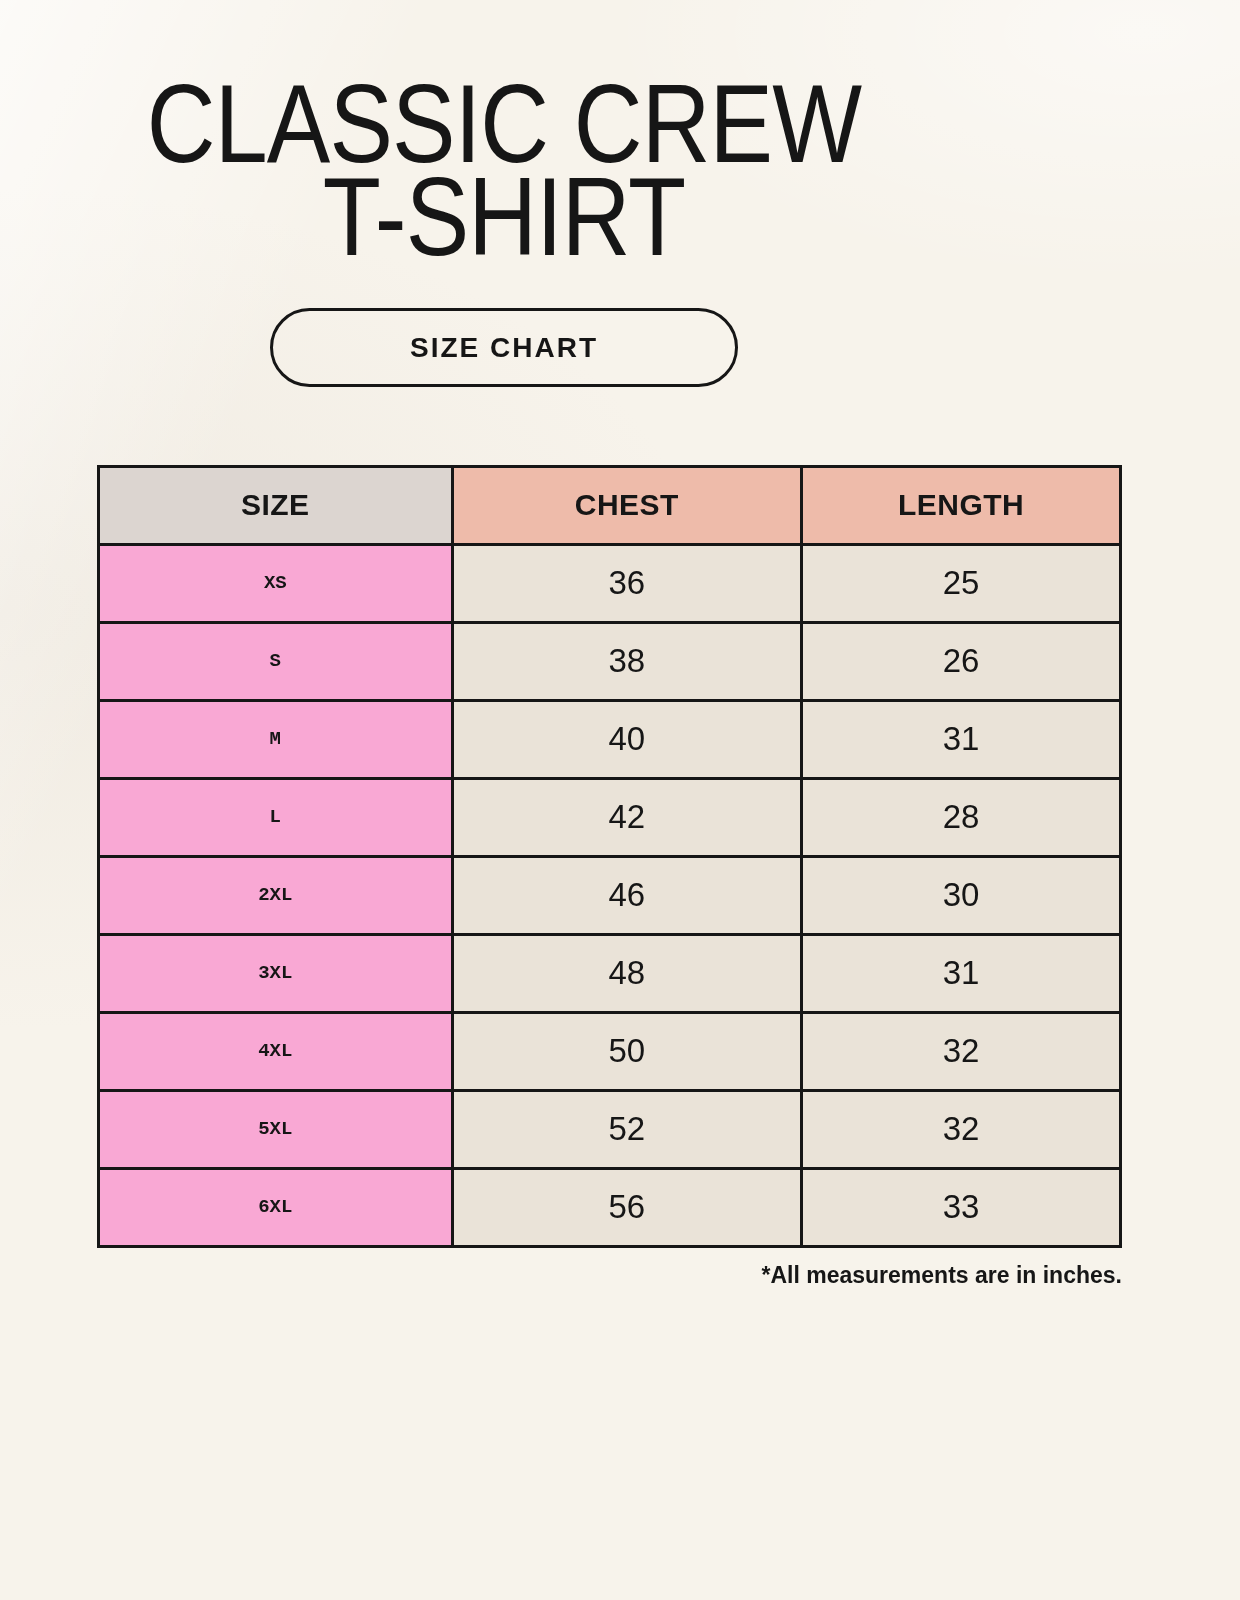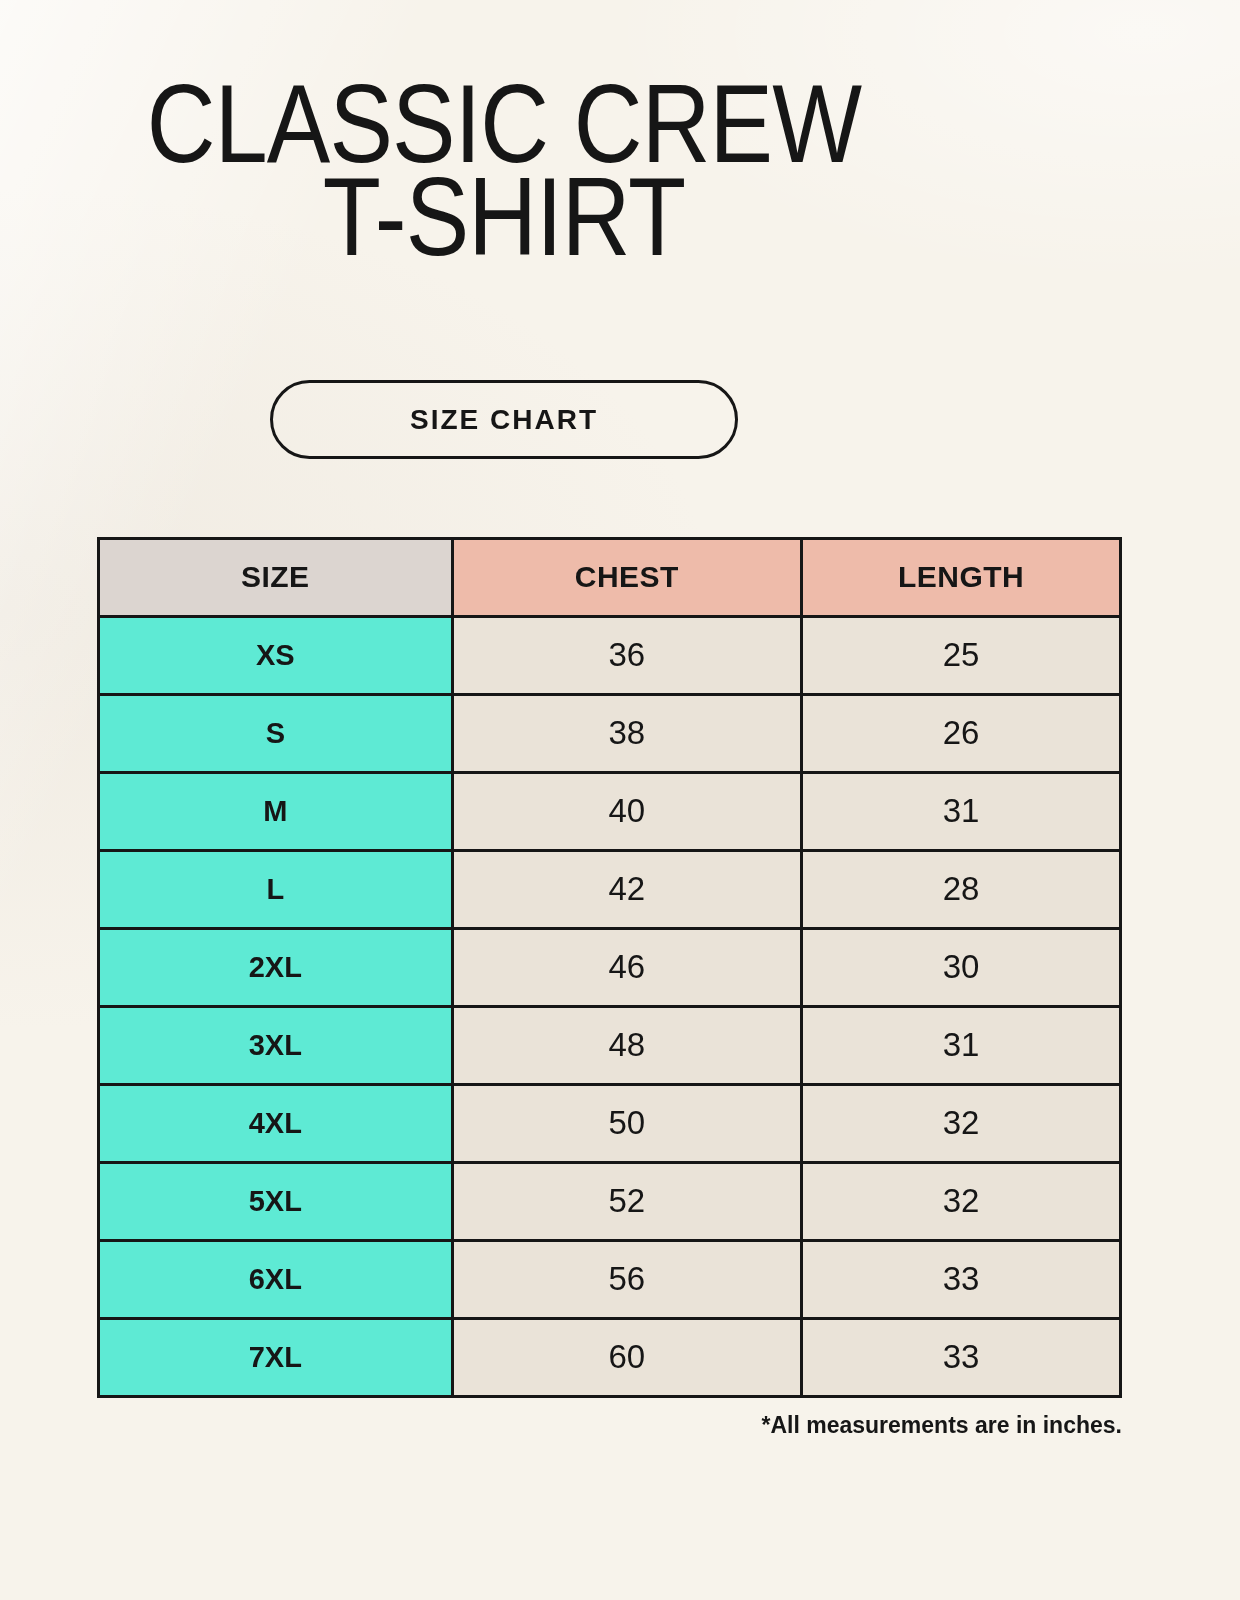--- a/index.html
+++ b/index.html
@@ -35,21 +35,21 @@
     letter-spacing: -1px;
     transform: scaleX(0.85);
     transform-origin: center top;
   }
   .title .line { display: block; }
 
   .pill-button {
     display: block;
     width: 468px;
     height: 79px;
-    margin: 116px auto 0 auto;
+    margin: 44px auto 0 auto;
     background: transparent;
     border: 3px solid #161616;
     border-radius: 42px;
     font-family: "Liberation Sans", sans-serif;
     font-size: 28px;
     font-weight: 700;
     letter-spacing: 2px;
     color: #161616;
     text-align: center;
     line-height: 73px;
@@ -74,23 +74,24 @@
   .size-table th {
     font-size: 30px;
     font-weight: 700;
     letter-spacing: 0.5px;
   }
 
   th.head-size  { background: #dcd5d0; margin-top: 48px; }
   th.head-chest, th.head-length { background: #eebbaa; }
 
   td.col-size {
-    background: #5eead4;
-    font-size: 29px;
+    background: #f9a8d4;
+    font-size: 19px;
     font-weight: 700;
+    font-family: Liberation Mono, monospace;
   }
   td.col-num {
     background: #eae3d8;
     font-size: 33px;
     font-weight: 400;
   }
 
   .footnote {
     width: 1025px;
     margin: 14px 0 12px 97px;
@@ -164,23 +165,18 @@
         <tr>
           <td class="col-size">5XL</td>
           <td class="col-num">52</td>
           <td class="col-num">32</td>
         </tr>
         <tr>
           <td class="col-size">6XL</td>
           <td class="col-num">56</td>
           <td class="col-num">33</td>
         </tr>
-        <tr>
-          <td class="col-size">7XL</td>
-          <td class="col-num">60</td>
-          <td class="col-num">33</td>
-        </tr>
       </tbody>
   </table>
 
   <div class="footnote">*All measurements are in inches.</div>
 
 </div>
 
 </body></html>

